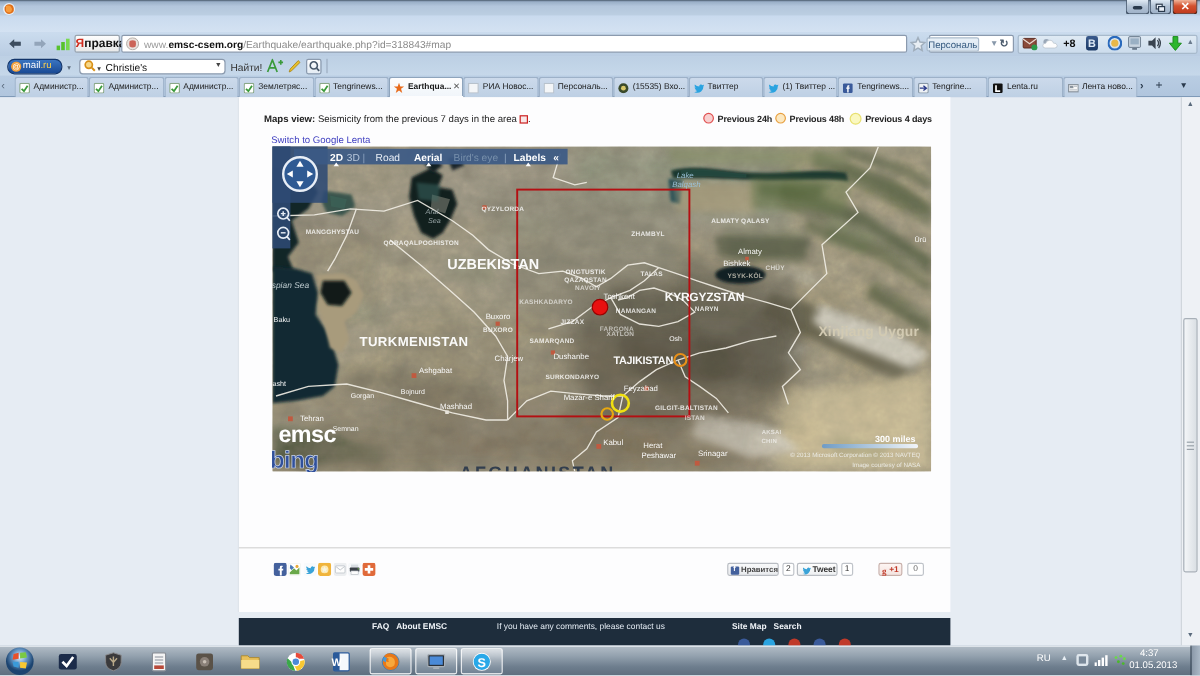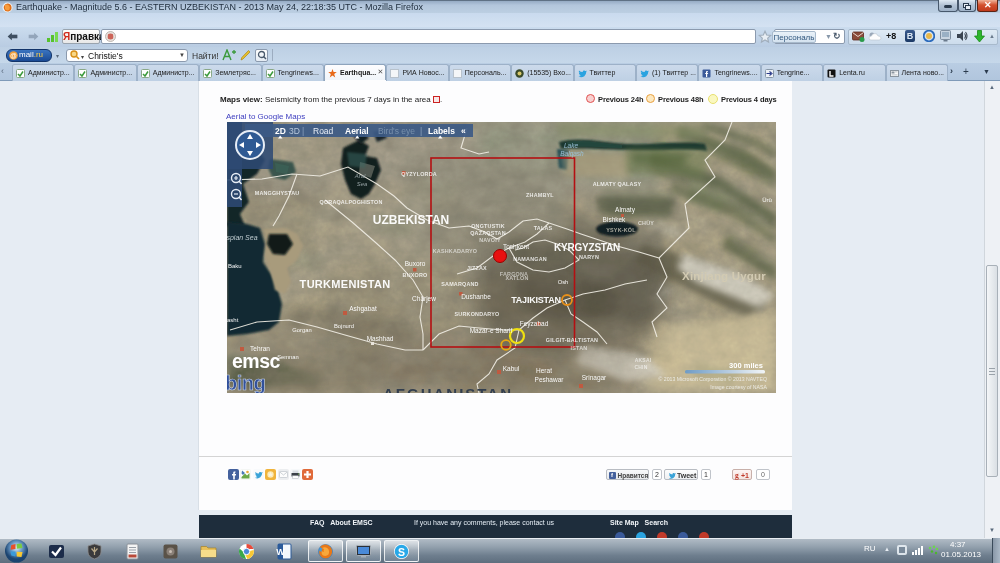--- a/index.html
+++ b/index.html
@@ -12,21 +12,20 @@
 <div id="screen">
 
 <div class="abs" style="left:0;top:0;width:1000px;height:13px;background:linear-gradient(#8fa5bf,#b3c6dc 40%,#bccfe2)"></div>
 <div class="abs" style="left:0;top:0;width:1000px;height:1px;background:#5f7185"></div>
 
 <svg class="abs" style="left:2px;top:2px" width="11" height="11" viewBox="0 0 11 11">
 <circle cx="5.5" cy="5.5" r="5" fill="#e8f0f8"></circle>
 <path d="M2 4 Q3 1.5 5.5 1.5 Q9 1.5 9.5 5 Q10 8.5 6.5 9.5 Q3 10 2 7 Q1.5 5.5 2 4Z" fill="#e0701a"></path>
 <path d="M3 3 Q5 2 7 3.5 Q8.5 5 7.5 7.5 Q6 9 4 8 Q2.5 7 3 5Z" fill="#f89c3c"></path>
 </svg>
-<div class="abs" style="left:16px;top:2px;width:700px;font-size:9px;color:#1c2a3a;">Earthquake - Magnitude 5.6 - EASTERN UZBEKISTAN - 2013 May 24, 22:18:35 UTC - Mozilla Firefox</div>
 
 <div class="abs" style="left:938px;top:0px;width:20px;height:12px;background:linear-gradient(#dfeaf4,#b4c4d6 45%,#9fb2c8);border:1px solid #47586c;border-top:none;border-radius:0 0 3px 3px"></div>
 <div class="abs" style="left:944px;top:5px;width:8px;height:3px;background:#2a3a4c;border-radius:2px"></div>
 <div class="abs" style="left:958px;top:0px;width:18px;height:12px;background:linear-gradient(#dfeaf4,#b4c4d6 45%,#9fb2c8);border:1px solid #47586c;border-top:none;border-radius:0 0 3px 3px"></div>
 <div class="abs" style="left:963px;top:3px;width:6px;height:5px;border:1px solid #2a3a4c;background:#e8eef6"></div>
 <div class="abs" style="left:965px;top:5px;width:6px;height:5px;border:1px solid #2a3a4c;background:#e8eef6"></div>
 <div class="abs" style="left:977px;top:0px;width:21px;height:12px;background:linear-gradient(#f0b49a,#d3512f 45%,#c03a1c);border:1px solid #5c2415;border-top:none;border-radius:0 0 3px 3px"></div>
 <div class="abs" style="left:984px;top:1px;width:8px;height:9px;color:#fff;font-size:9px;font-weight:bold;line-height:9px">✕</div>
 
 <div class="abs" style="left:0;top:13px;width:1000px;height:14px;background:linear-gradient(#c9daee,#d4e2f2)"></div>
@@ -47,20 +46,21 @@
       <rect x="8" y="0" width="3" height="10" fill="#79d94f"></rect>
     </svg>
 
 <div class="abs" style="left:62px;top:29px;width:38px;height:15px;background:linear-gradient(#fdfdfd,#e8e8e8);border:1px solid #9aa4ae;border-radius:2px;font-size:10px;font-weight:bold;text-align:center;line-height:14px"><span style="color:#d02b1e">Я</span><span style="color:#111">правка</span></div>
 
 <div class="abs" style="left:101px;top:29px;width:655px;height:15px;background:#fff;border:1px solid #8b9aae;border-radius:2px"></div>
 <svg class="abs" style="left:105px;top:31px" width="11" height="11" viewBox="0 0 11 11">
       <circle cx="5.5" cy="5.5" r="5" fill="#e9e2de" stroke="#b0a8a2" stroke-width="0.8"></circle>
       <path d="M3 3.2 Q5.5 1.8 8 3.2 Q8.6 5.5 8 7.8 Q5.5 9.2 3 7.8 Q2.4 5.5 3 3.2Z" fill="#c1392b" opacity="0.75"></path>
     </svg>
+<div class="abs" style="left:120px;top:32px;font-size:8.5px;color:#9a9a9a">www.<span style="color:#111;font-weight:bold">emsc-csem.org</span><span style="color:#8a8a8a">/Earthquake/earthquake.php?id=318843#map</span></div>
 
 <svg class="abs" style="left:758px;top:30px" width="14" height="14" viewBox="0 0 16 16">
       <path d="M8 1.5 L9.9 5.7 14.5 6.2 11.1 9.3 12 13.8 8 11.5 4 13.8 4.9 9.3 1.5 6.2 6.1 5.7Z" fill="#e8eef4" stroke="#a0aebc" stroke-width="1.4"></path>
     </svg>
 
 <div class="abs" style="left:774px;top:29px;width:71px;height:15px;background:#fff;border:1px solid #8b9aae;border-radius:2px"></div>
 <div class="abs" style="left:772px;top:30.5px;width:44px;height:12px;background:linear-gradient(#e9f1f8,#d4e2ef);border:1px solid #a8bacc;border-radius:2px;font-size:8px;color:#33587e;text-align:center;line-height:11px">Персональ</div>
 <div class="abs" style="left:825px;top:33px;font-size:7px;color:#8898aa">▼</div>
 <div class="abs" style="left:833px;top:31px;font-size:9px;color:#4a5a6c;font-weight:bold">↻</div>
 
@@ -254,21 +254,21 @@
 
 <div class="abs" style="left:220px;top:95px;font-size:8px;color:#222"><b>Maps view:</b> Seismicity from the previous 7 days in the area <span style="display:inline-block;width:7px;height:7px;border:1.5px solid #cc2222;background:#f8e8e8;vertical-align:-1px"></span>.</div>
 
 <div class="abs" style="left:586px;top:94px;width:9px;height:9px;border-radius:50%;background:#f8d0d0;border:1.5px solid #e05050"></div>
 <div class="abs" style="left:598px;top:95px;font-size:7.5px;font-weight:bold;color:#222;letter-spacing:-0.1px">Previous 24h</div>
 <div class="abs" style="left:646px;top:94px;width:9px;height:9px;border-radius:50%;background:#fce8c0;border:1.5px solid #e8a040"></div>
 <div class="abs" style="left:658px;top:95px;font-size:7.5px;font-weight:bold;color:#222;letter-spacing:-0.1px">Previous 48h</div>
 <div class="abs" style="left:708px;top:94px;width:10px;height:10px;border-radius:50%;background:#faf8c0;border:1px solid #e8e070"></div>
 <div class="abs" style="left:721px;top:95px;font-size:7.5px;font-weight:bold;color:#222;letter-spacing:-0.1px">Previous 4 days</div>
 
-<div class="abs" style="left:226px;top:112px;font-size:8px;color:#4040c0">Aerial to Google Maps</div>
+<div class="abs" style="left:226px;top:112px;font-size:8px;color:#4040c0">Switch to Google Lenta</div>
 
 <div id="mapbox" class="abs" style="left:227px;top:122px;width:549px;height:271px;overflow:hidden">
 <svg width="549" height="271" viewBox="0 0 549 271" style="position:absolute;left:0;top:0">
 <defs>
 <filter id="blur8" x="-30%" y="-30%" width="160%" height="160%">
             <feGaussianBlur stdDeviation="8"></feGaussianBlur>
           </filter>
 <filter id="blur5" x="-30%" y="-30%" width="160%" height="160%">
             <feGaussianBlur stdDeviation="5"></feGaussianBlur>
           </filter>

